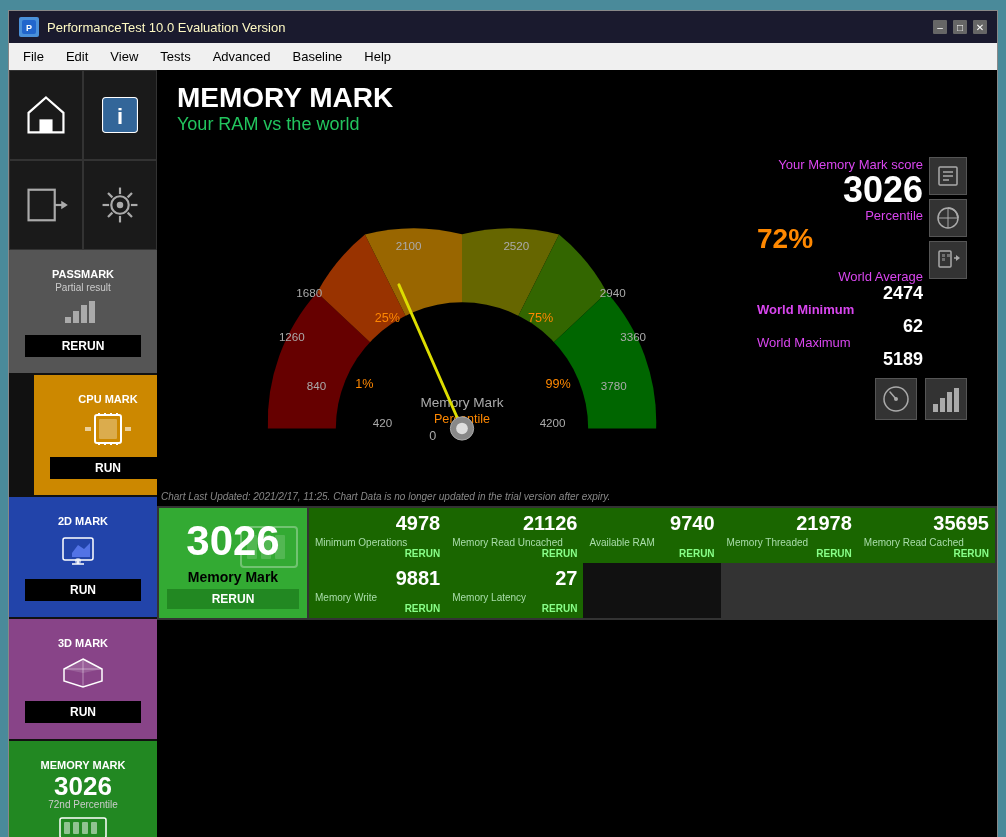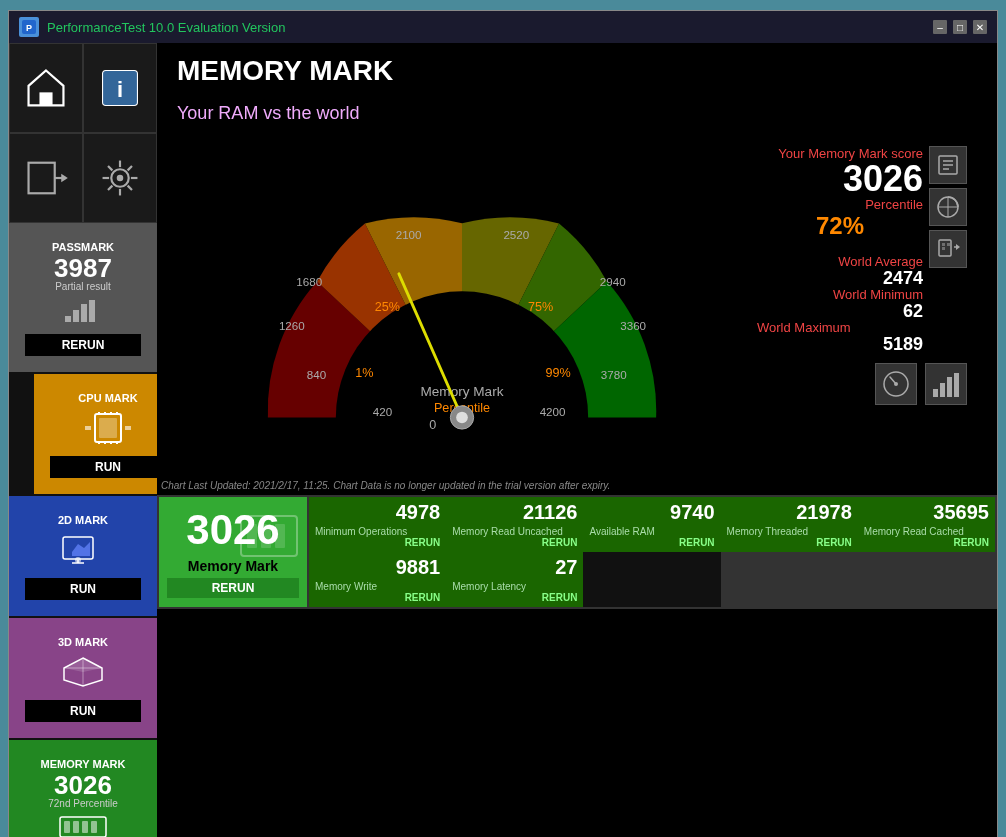--- a/index.html
+++ b/index.html
@@ -3,21 +3,21 @@
   <meta charset="utf-8">
   <style>
     * { margin: 0; padding: 0; box-sizing: border-box; }
     body { background: #4a8a9a; font-family: 'Segoe UI', Arial, sans-serif; width: 1006px; height: 837px; overflow: hidden; }
     
     .window { width: 990px; margin: 10px auto; background: #000; border: 1px solid #888; }
     
     
     .titlebar { background: #1a1a2e; display: flex; align-items: center; padding: 6px 10px; gap: 8px; }
     .titlebar-icon { width: 20px; height: 20px; background: #4a90d9; border-radius: 2px; display: flex; align-items: center; justify-content: center; }
-    .titlebar-title { color: #22c55e; font-size: 13px; flex: 1; }
+    .titlebar-title { color: #fef9c3; font-size: 13px; flex: 1; }
     .titlebar-controls { display: flex; gap: 6px; }
     .titlebar-btn { width: 14px; height: 14px; background: #666; border-radius: 1px; display: flex; align-items: center; justify-content: center; color: #fff; font-size: 10px; cursor: pointer; }
     
     
     .menubar { background: #f0f0f0; display: flex; padding: 2px 4px; gap: 2px; }
     .menu-item { padding: 4px 10px; font-size: 13px; cursor: pointer; color: #000; }
     
     
     .main-content { display: flex; background: #000; }
     
@@ -36,31 +36,31 @@
     .disk-card { background: #aa2222; }
     
     .card-title { color: #fff; font-size: 11px; font-weight: bold; text-align: center; padding: 2px 0; }
     .card-score { color: #fff; font-size: 26px; font-weight: bold; text-align: center; line-height: 1; }
     .card-subtitle { color: #ccc; font-size: 10px; text-align: center; }
     .card-icon { text-align: center; padding: 4px 0; }
     .card-run-btn { background: #000; color: #fff; text-align: center; padding: 4px; font-size: 12px; font-weight: bold; cursor: pointer; margin-top: 2px; }
     .header { display: flex; align-items: center; padding: 12px 20px; background: #000; }
     .header-text { }
     .header-title { color: #fff; font-size: 28px; font-weight: bold; }
-    .header-subtitle { color: #f0abfc; font-size: 18px; margin-top: 16px; }
+    .header-subtitle { color: #22c55e; font-size: 18px; }
     
     
     .gauge-area { display: flex; padding: 0 20px 10px; background: #000; }
     .gauge-container { flex: 1; position: relative; height: 330px; }
     
     
     .score-panel { width: 230px; padding: 10px; }
-    .score-label { color: #ef4444; font-size: 13px; text-align: right; }
+    .score-label { color: #d946ef; font-size: 13px; text-align: right; }
     .score-value { color: #fff; font-size: 36px; font-weight: bold; text-align: right; line-height: 1; }
-    .percentile-value { color: #ff8800; font-size: 24px; font-weight: bold; text-align: center; }
+    .percentile-value { color: #ff8800; font-size: 28px; font-weight: bold; text-align: left; }
     .score-icons { display: flex; flex-direction: column; gap: 4px; }
     .score-icon-btn { width: 38px; height: 38px; background: #333; border: 1px solid #555; display: flex; align-items: center; justify-content: center; cursor: pointer; }
     
     
     .chart-note { color: #888; font-size: 10px; font-style: italic; padding: 4px 4px; background: #000; }
     
     
     .bottom-cards { display: flex; gap: 2px; padding: 2px; background: #333; }
     .bottom-main-card { background: #33aa33; width: 148px; flex-shrink: 0; display: flex; flex-direction: column; align-items: center; justify-content: center; padding: 8px; cursor: pointer; }
     .bottom-main-score { color: #fff; font-size: 42px; font-weight: bold; }
@@ -89,20 +89,29 @@
       </svg>
     </div>
     <span class="titlebar-title">PerformanceTest 10.0 Evaluation Version</span>
     <div class="titlebar-controls">
       <div class="titlebar-btn">–</div>
       <div class="titlebar-btn">□</div>
       <div class="titlebar-btn close-btn">✕</div>
     </div>
   </div>
 
+  <div class="menubar">
+    <span class="menu-item">File</span>
+    <span class="menu-item">Edit</span>
+    <span class="menu-item">View</span>
+    <span class="menu-item">Tests</span>
+    <span class="menu-item">Advanced</span>
+    <span class="menu-item">Baseline</span>
+    <span class="menu-item">Help</span>
+  </div>
 
   <div class="main-content">
 
     <div class="sidebar">
 
       <div class="sidebar-top">
         <div class="sidebar-btn">
           <svg width="44" height="44" viewBox="0 0 44 44">
             <polygon points="22,6 38,20 38,38 6,38 6,20" fill="none" stroke="#fff" stroke-width="2"></polygon>
             <rect x="16" y="26" width="12" height="12" fill="#fff"></rect>
@@ -136,21 +145,20 @@
               <line x1="29" y1="29" x2="33" y2="33"></line>
               <line x1="33" y1="11" x2="29" y2="15"></line>
               <line x1="15" y1="29" x2="11" y2="33"></line>
             </g>
           </svg>
         </div>
       </div>
 
       <div class="sidebar-card passmark-card" style="background:#555;">
         <div class="card-title">PASSMARK</div>
-        <div class="card-score">3987</div>
         <div class="card-subtitle">Partial result</div>
         <div class="card-icon">
           <svg width="40" height="28" viewBox="0 0 40 28">
             <rect x="2" y="20" width="6" height="6" fill="#aaa"></rect>
             <rect x="10" y="14" width="6" height="12" fill="#aaa"></rect>
             <rect x="18" y="8" width="6" height="18" fill="#aaa"></rect>
             <rect x="26" y="4" width="6" height="22" fill="#aaa"></rect>
           </svg>
         </div>
         <div class="card-run-btn">RERUN</div>
@@ -314,21 +322,21 @@
           <div style="display:flex; gap:6px; align-items:flex-start;">
             <div style="flex:1;">
               <div class="score-label">Your Memory Mark score</div>
               <div class="score-value">3026</div>
               <div class="score-label">Percentile</div>
               <div class="percentile-value">72%</div>
 
               <div style="margin-top:14px;">
                 <div class="score-label" style="text-align:right;">World Average</div>
                 <div class="score-value" style="font-size:18px;">2474</div>
-                <div class="score-label" style="text-align:right;">World Minimum</div>
+                <div class="score-label" style="text-align:left;font-weight:bold;">World Minimum</div>
                 <div class="score-value" style="font-size:18px;">62</div>
                 <div class="score-label" style="text-align:left;">World Maximum</div>
                 <div class="score-value" style="font-size:18px;">5189</div>
               </div>
             </div>
             <div class="score-icons">
               <div class="score-icon-btn">
                 <svg width="24" height="24" viewBox="0 0 24 24">
                   <rect x="3" y="3" width="18" height="18" rx="1" fill="none" stroke="#aaa" stroke-width="1.5"></rect>
                   <line x1="7" y1="8" x2="17" y2="8" stroke="#aaa" stroke-width="1.5"></line>

